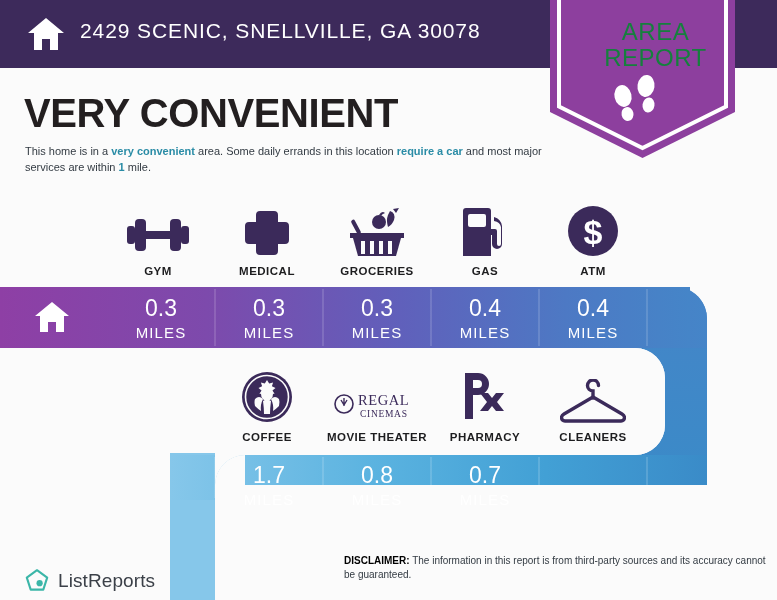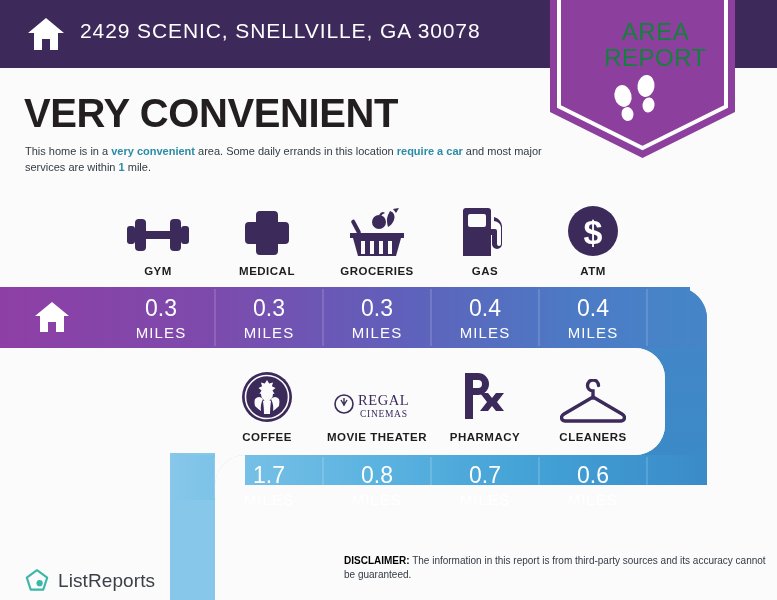--- a/index.html
+++ b/index.html
@@ -404,24 +404,20 @@
     <div class="seg-unit">MILES</div>
   </div>
   <div class="seg" style="left:323px;top:464px;">
     <div class="seg-val">0.8</div>
     <div class="seg-unit">MILES</div>
   </div>
   <div class="seg" style="left:431px;top:464px;">
     <div class="seg-val">0.7</div>
     <div class="seg-unit">MILES</div>
   </div>
-  <div class="seg" style="left:539px;top:464px;">
-    <div class="seg-val">0.6</div>
-    <div class="seg-unit">MILES</div>
-  </div>
 
   <div id="lr-logo">
     <svg width="26" height="26" viewBox="0 0 26 26">
       <path d="M13 2.2 L23.2 9.6 L19.3 21.6 L6.7 21.6 L2.8 9.6 Z" fill="none" stroke="#3bb6a8" stroke-width="2.1" stroke-linejoin="round"></path>
       <circle cx="15.6" cy="15.2" r="3.1" fill="#3bb6a8"></circle>
     </svg>
     <div id="lr-name">ListReports</div>
   </div>
 
   <div id="disclaimer"><b>DISCLAIMER:</b><span> The information in this report is from third-party sources and its accuracy cannot be guaranteed.</span></div>

